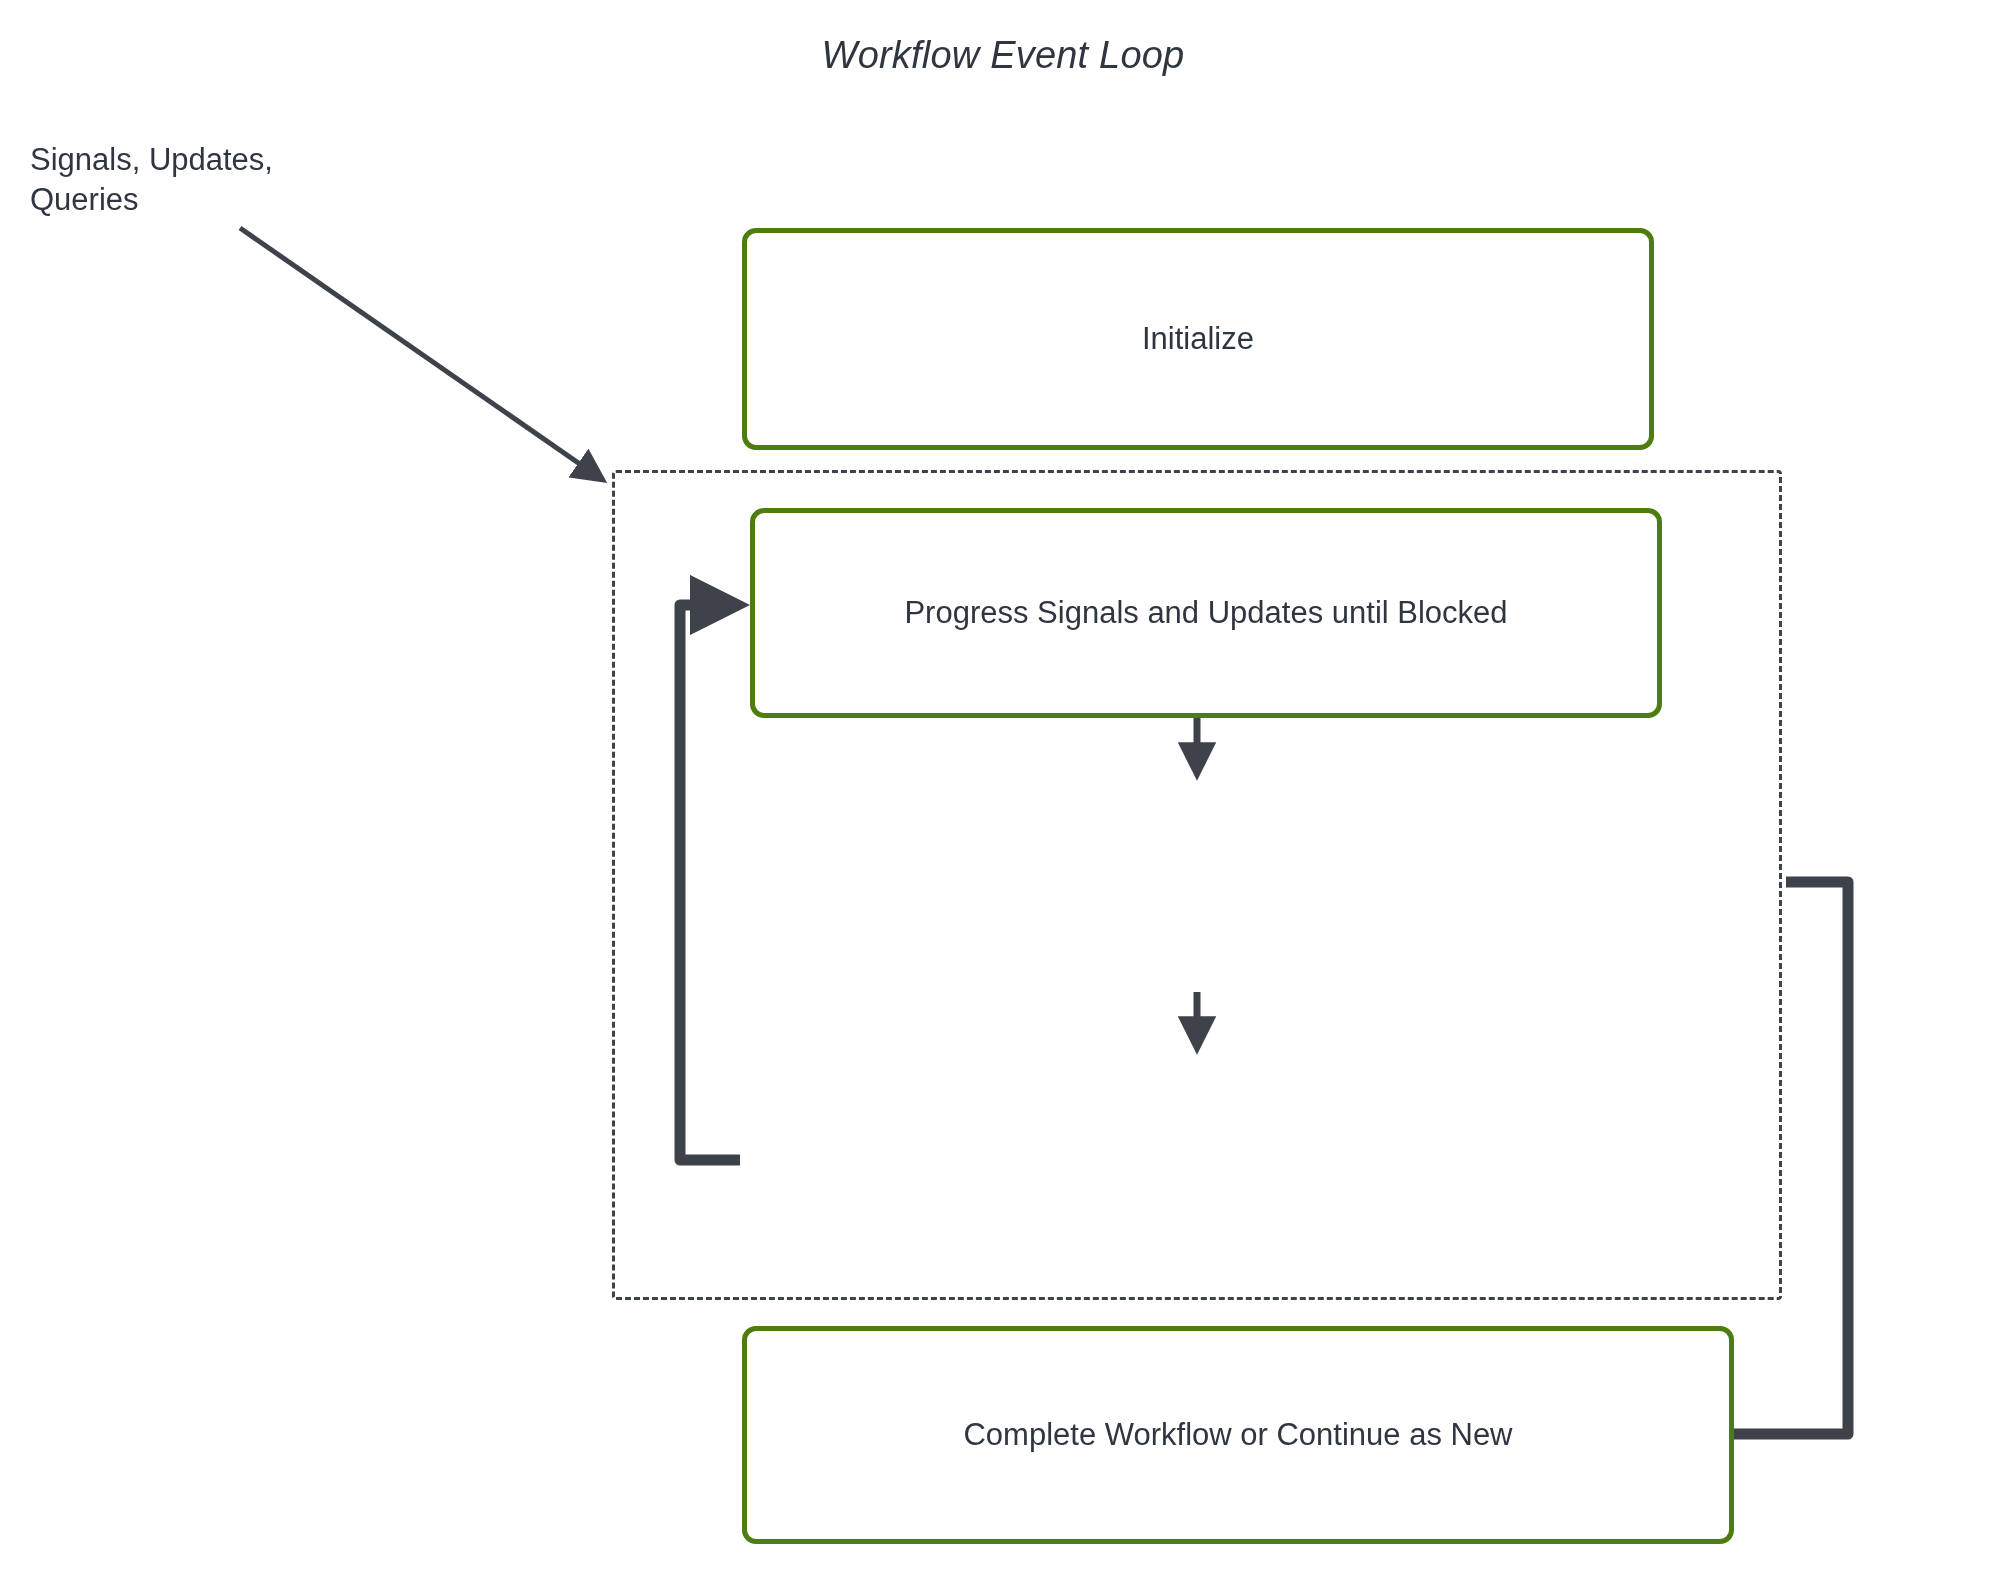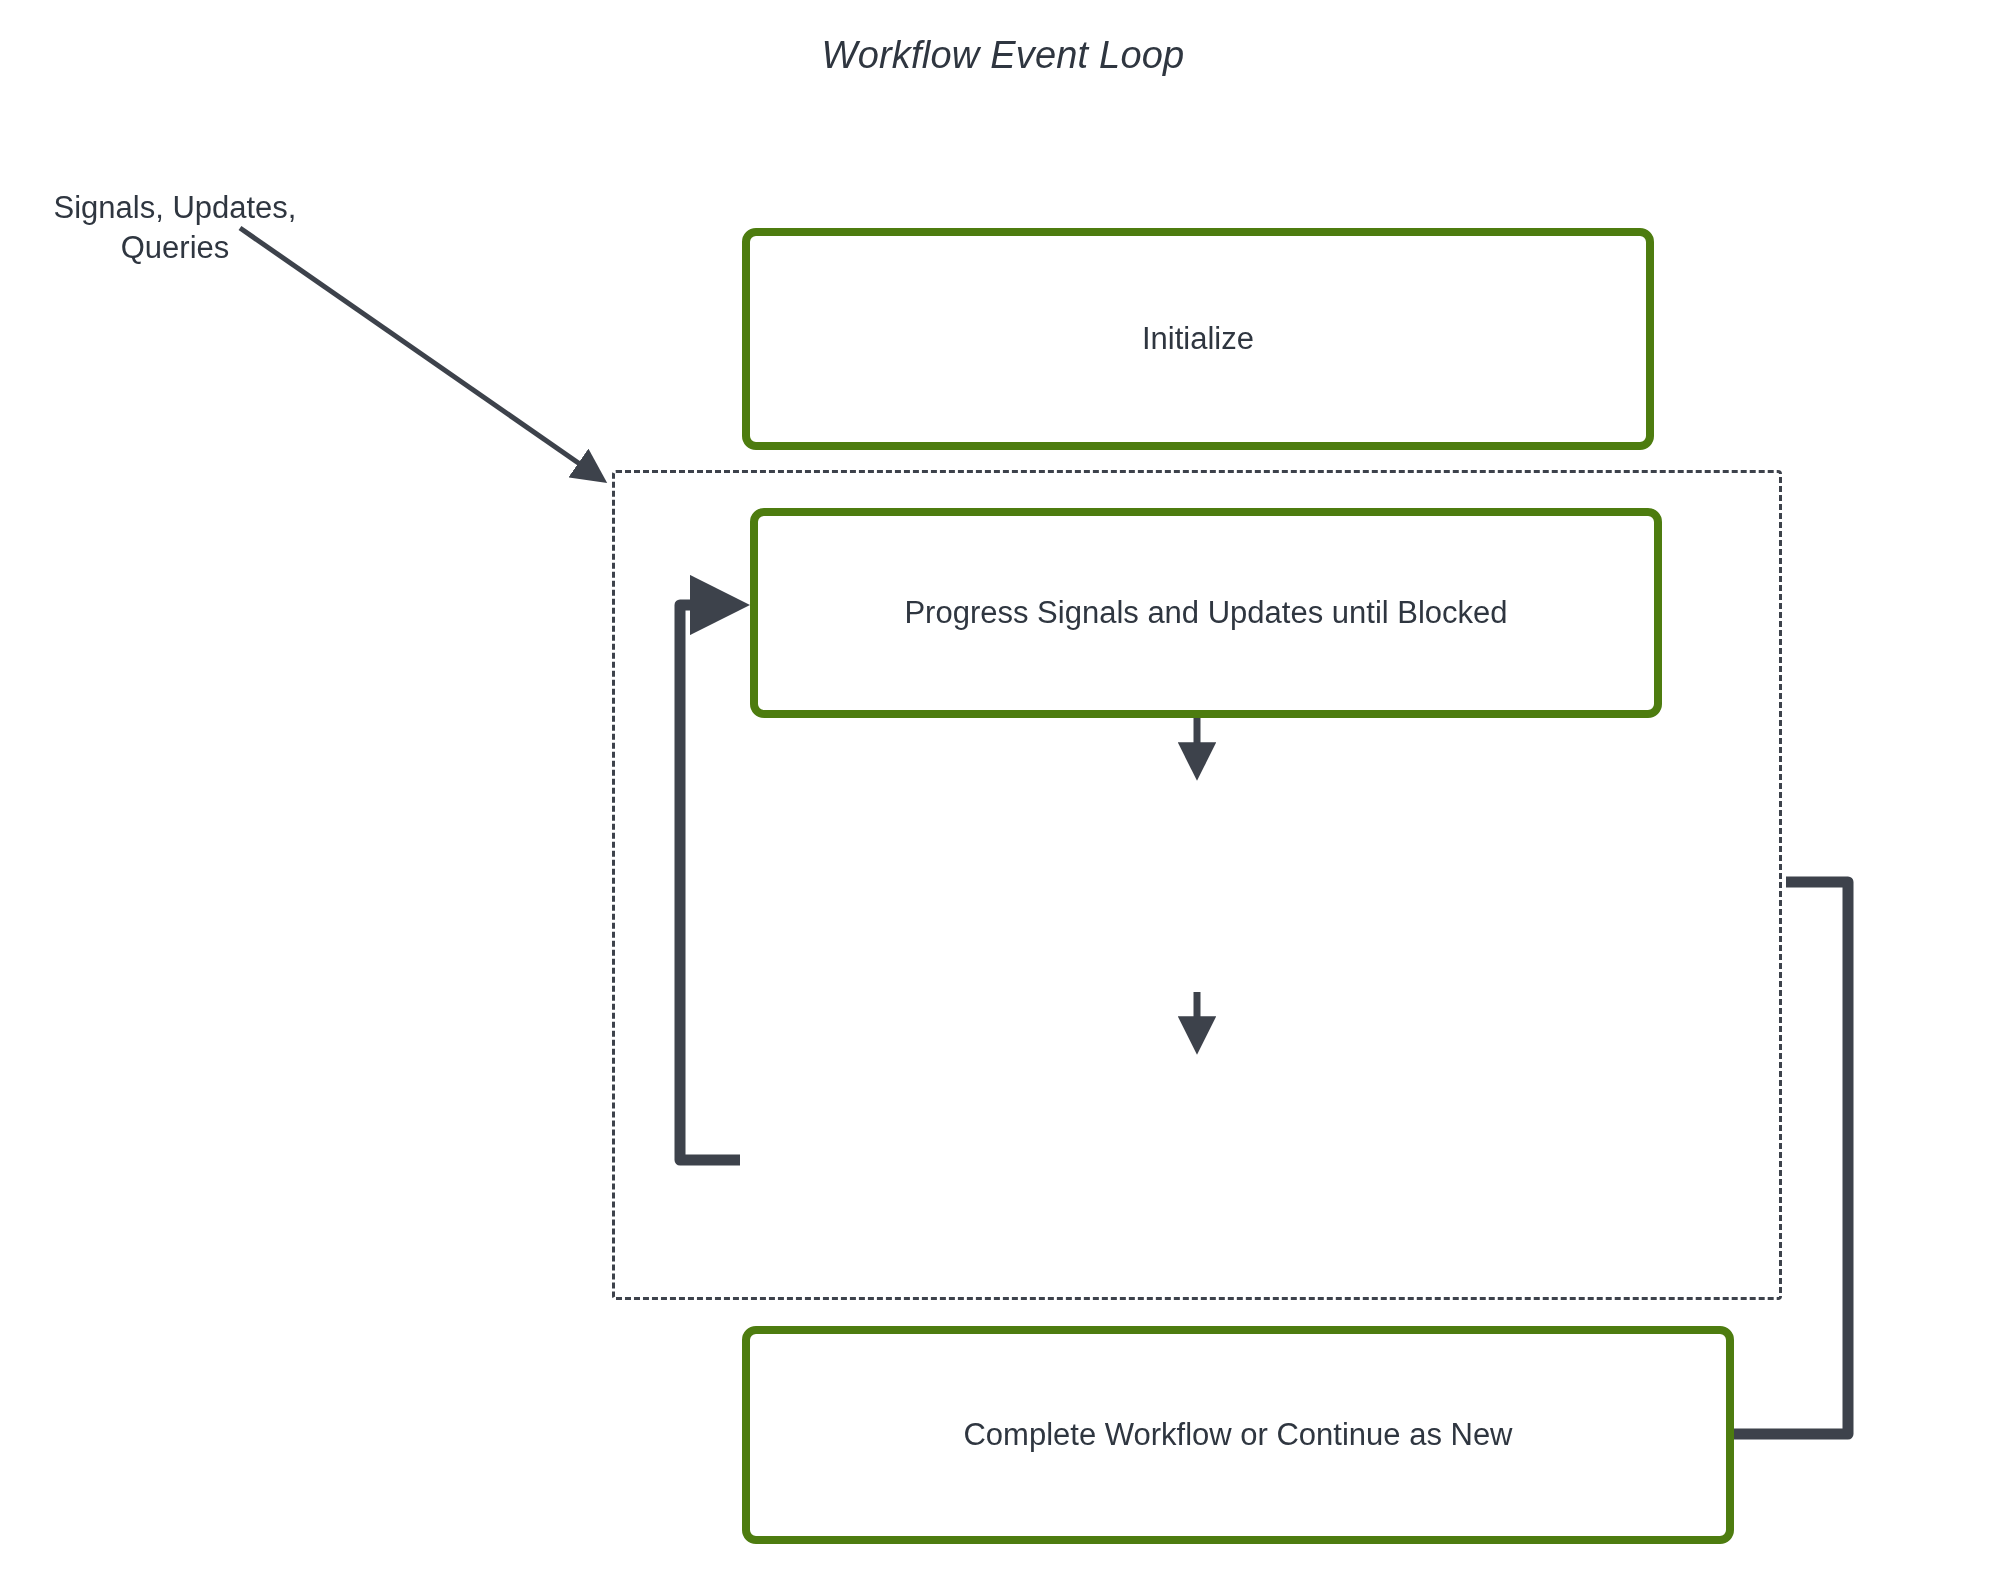--- a/index.html
+++ b/index.html
@@ -26,28 +26,26 @@
     font-style: italic;
     font-size: 38px;
     color: #2f3640;
     letter-spacing: 0.2px;
   }
   .ext-label {
     position: absolute;
     font-size: 31px;
     color: #2f3640;
     line-height: 1.28;
-    text-align: center;
     white-space: pre-line;
-    margin-top: 48px;
   }
   .node {
     position: absolute;
     box-sizing: border-box;
-    border: 8px solid #4d7c0f;
+    border: 5px solid #4d7c0f;
     border-radius: 14px;
     background: #ffffff;
     display: flex;
     align-items: center;
     justify-content: center;
     color: #2f3640;
     font-size: 31px;
     text-align: center;
     padding: 0 24px;
   }

